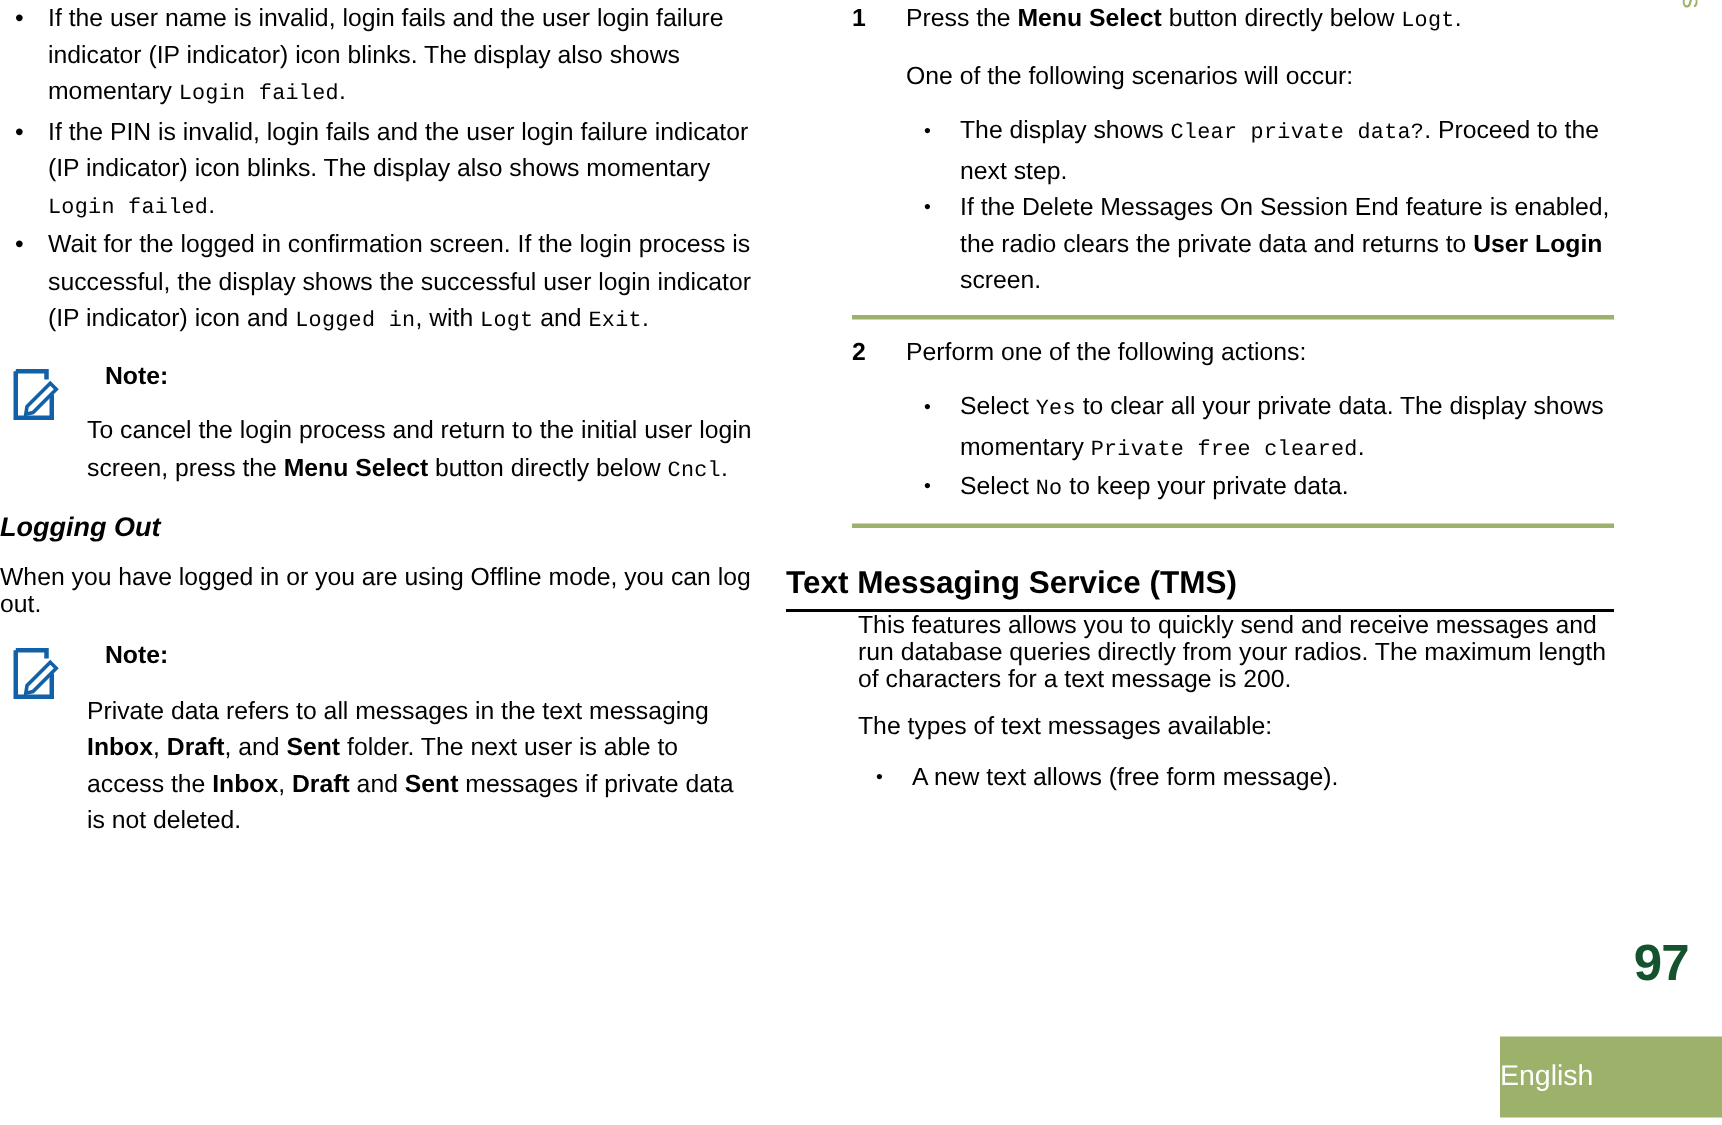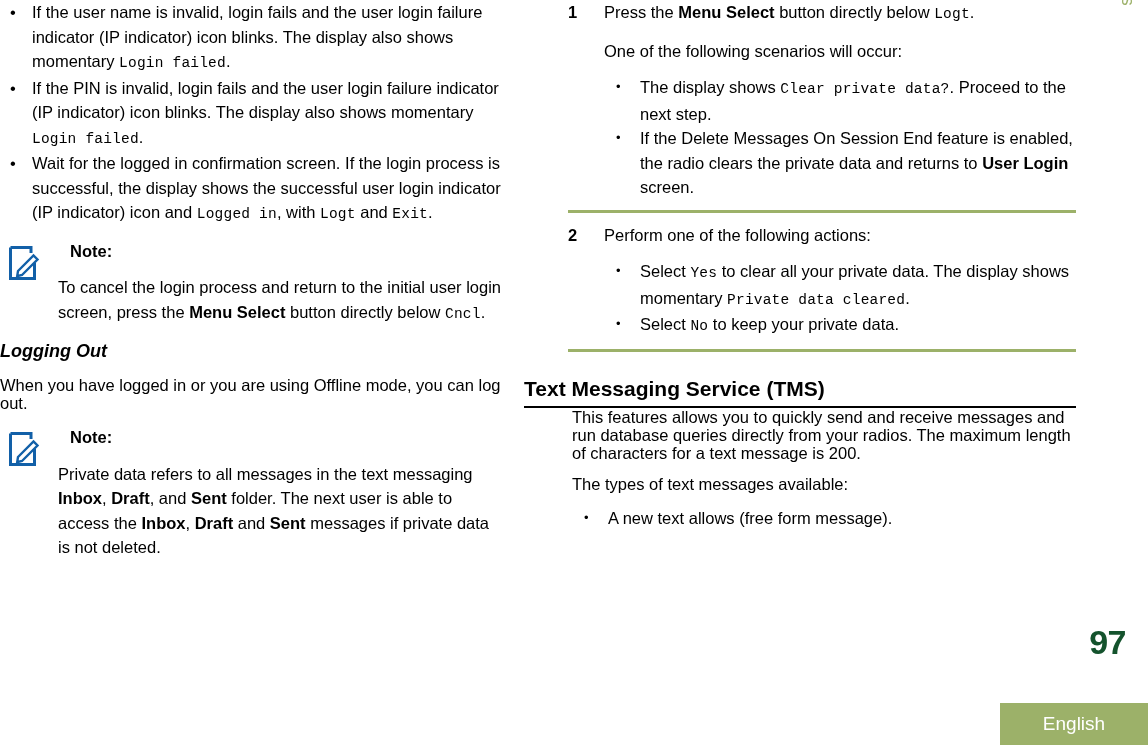--- a/index.html
+++ b/index.html
@@ -193,27 +193,26 @@
     font-size: 34px;
     font-weight: bold;
     letter-spacing: -0.5px;
   }
 
   .lang-tab {
     position: absolute;
     right: 0px;
     bottom: 5px;
     width: 148px;
-    height: 42px;
+    height: 54px;
     background: #9cb169;
     color: #ffffff;
     font-size: 19px;
     display: flex;
     align-items: center;
-    justify-content: center;
   }
 </style>
 </head>
 <body>
 
 <div class="page">
 
   <div class="col-left">
 
     <ul class="bullets">
@@ -261,21 +260,21 @@
           <li><span class="dot">•</span><span>If the Delete Messages On Session End feature is enabled, the radio clears the private data and returns to <b>User Login</b> screen.</span></li>
         </ul>
     </div>
 
     <div class="rule-green"></div>
 
     <div class="step">
       <span class="num">2</span>
       <p class="step-line">Perform one of the following actions:</p>
       <ul class="bullets">
-          <li><span class="dot">•</span><span>Select <span class="mono">Yes</span> to clear all your private data. The display shows momentary <span class="mono">Private data cleared</span>.</span></li>
+          <li><span class="dot">•</span><span>Select <span class="mono">Yes</span> to clear all your private data. The display shows momentary <span class="mono">Private free cleared</span>.</span></li>
           <li><span class="dot">•</span><span>Select <span class="mono">No</span> to keep your private data.</span></li>
         </ul>
     </div>
 
     <div class="rule-green"></div>
 
     <div style="padding-left:4px; padding-top:14px;">
       <h2 class="section-head">Text Messaging Service (TMS)</h2>
     </div>
 

